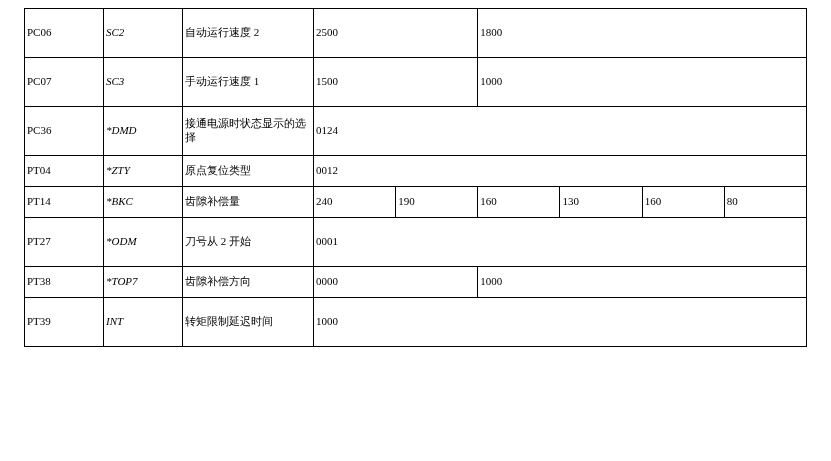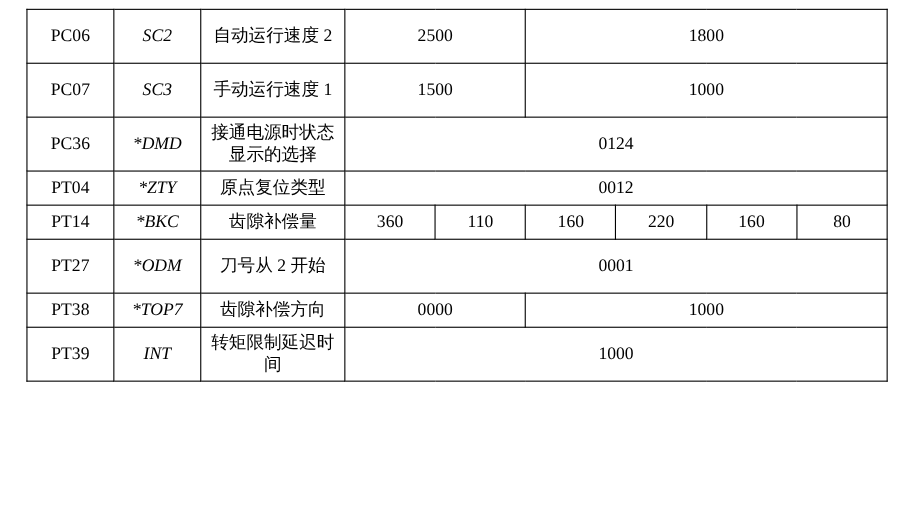--- a/index.html
+++ b/index.html
@@ -22,23 +22,22 @@
     padding: 8px 24px 0 24px;
   }
   table.param-table {
     border-collapse: collapse;
     table-layout: fixed;
     width: 783px;
     margin: 0;
   }
   table.param-table td {
     border: 1px solid #000000;
-    font-size: 16px;
+    font-size: 11px;
     line-height: 1.25;
-    text-align: center;
     vertical-align: middle;
     padding: 2px 2px;
     word-break: break-all;
     margin-top: 29px;
   }
   td.code-col { width: 74px; }
   td.sym-col  { width: 74px; font-style: italic; }
   td.name-col { width: 126px; }
   .row-tall td { height: 44px; }
   .row-short td { height: 26px; }
@@ -72,24 +71,24 @@
         <tr class="row-short">
           <td class="code-col">PT04</td>
           <td class="sym-col">*ZTY</td>
           <td class="name-col">原点复位类型</td>
           <td colspan="6">0012</td>
         </tr>
         <tr class="row-short">
           <td class="code-col">PT14</td>
           <td class="sym-col">*BKC</td>
           <td class="name-col">齿隙补偿量</td>
-          <td>360</td>
-          <td>110</td>
+          <td>240</td>
+          <td>190</td>
           <td>160</td>
-          <td>220</td>
+          <td>130</td>
           <td>160</td>
           <td>80</td>
         </tr>
         <tr class="row-tall">
           <td class="code-col">PT27</td>
           <td class="sym-col">*ODM</td>
           <td class="name-col">刀号从 2 开始</td>
           <td colspan="6">0001</td>
         </tr>
         <tr class="row-short">

